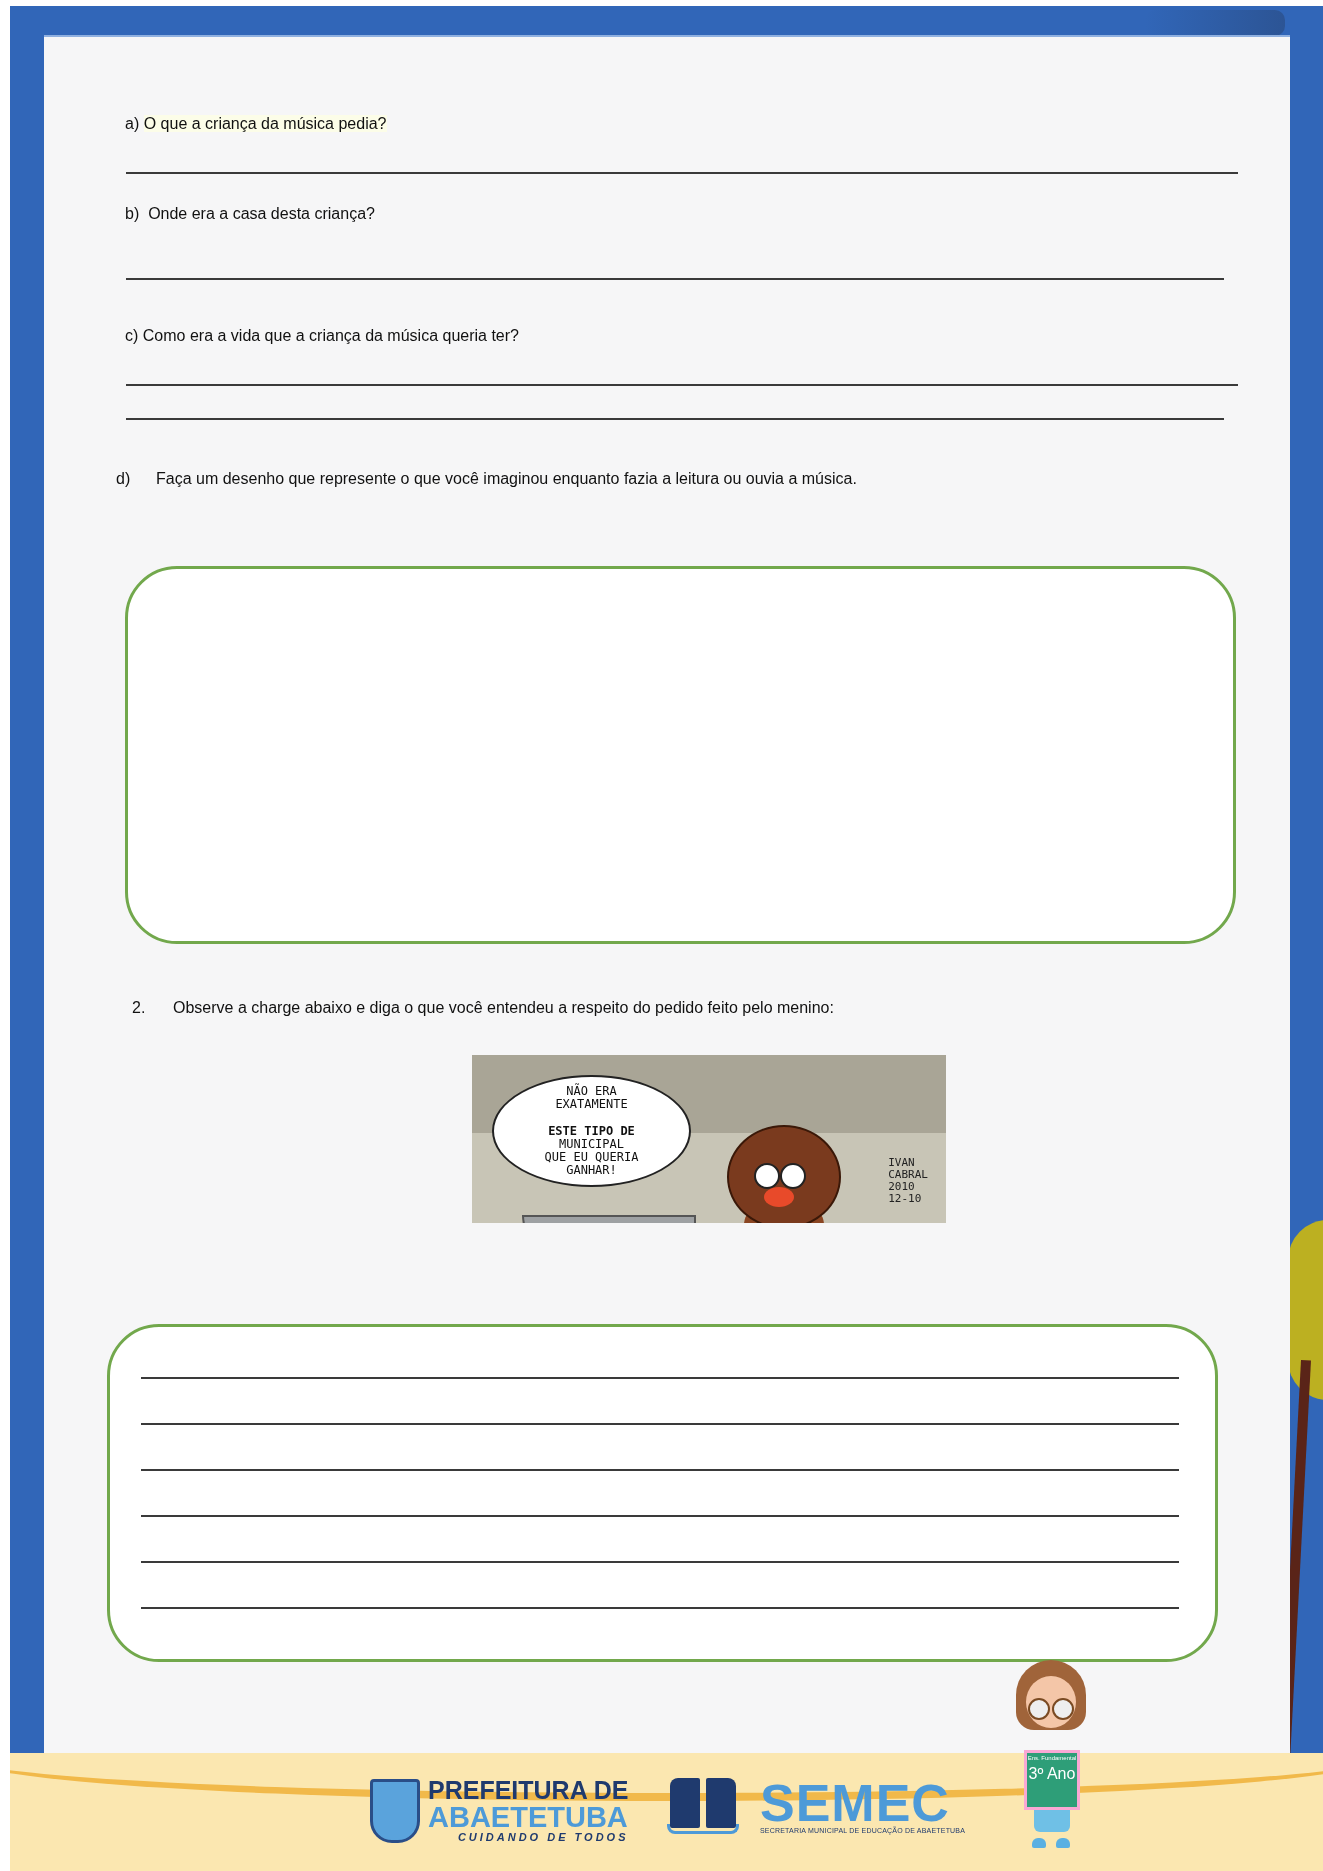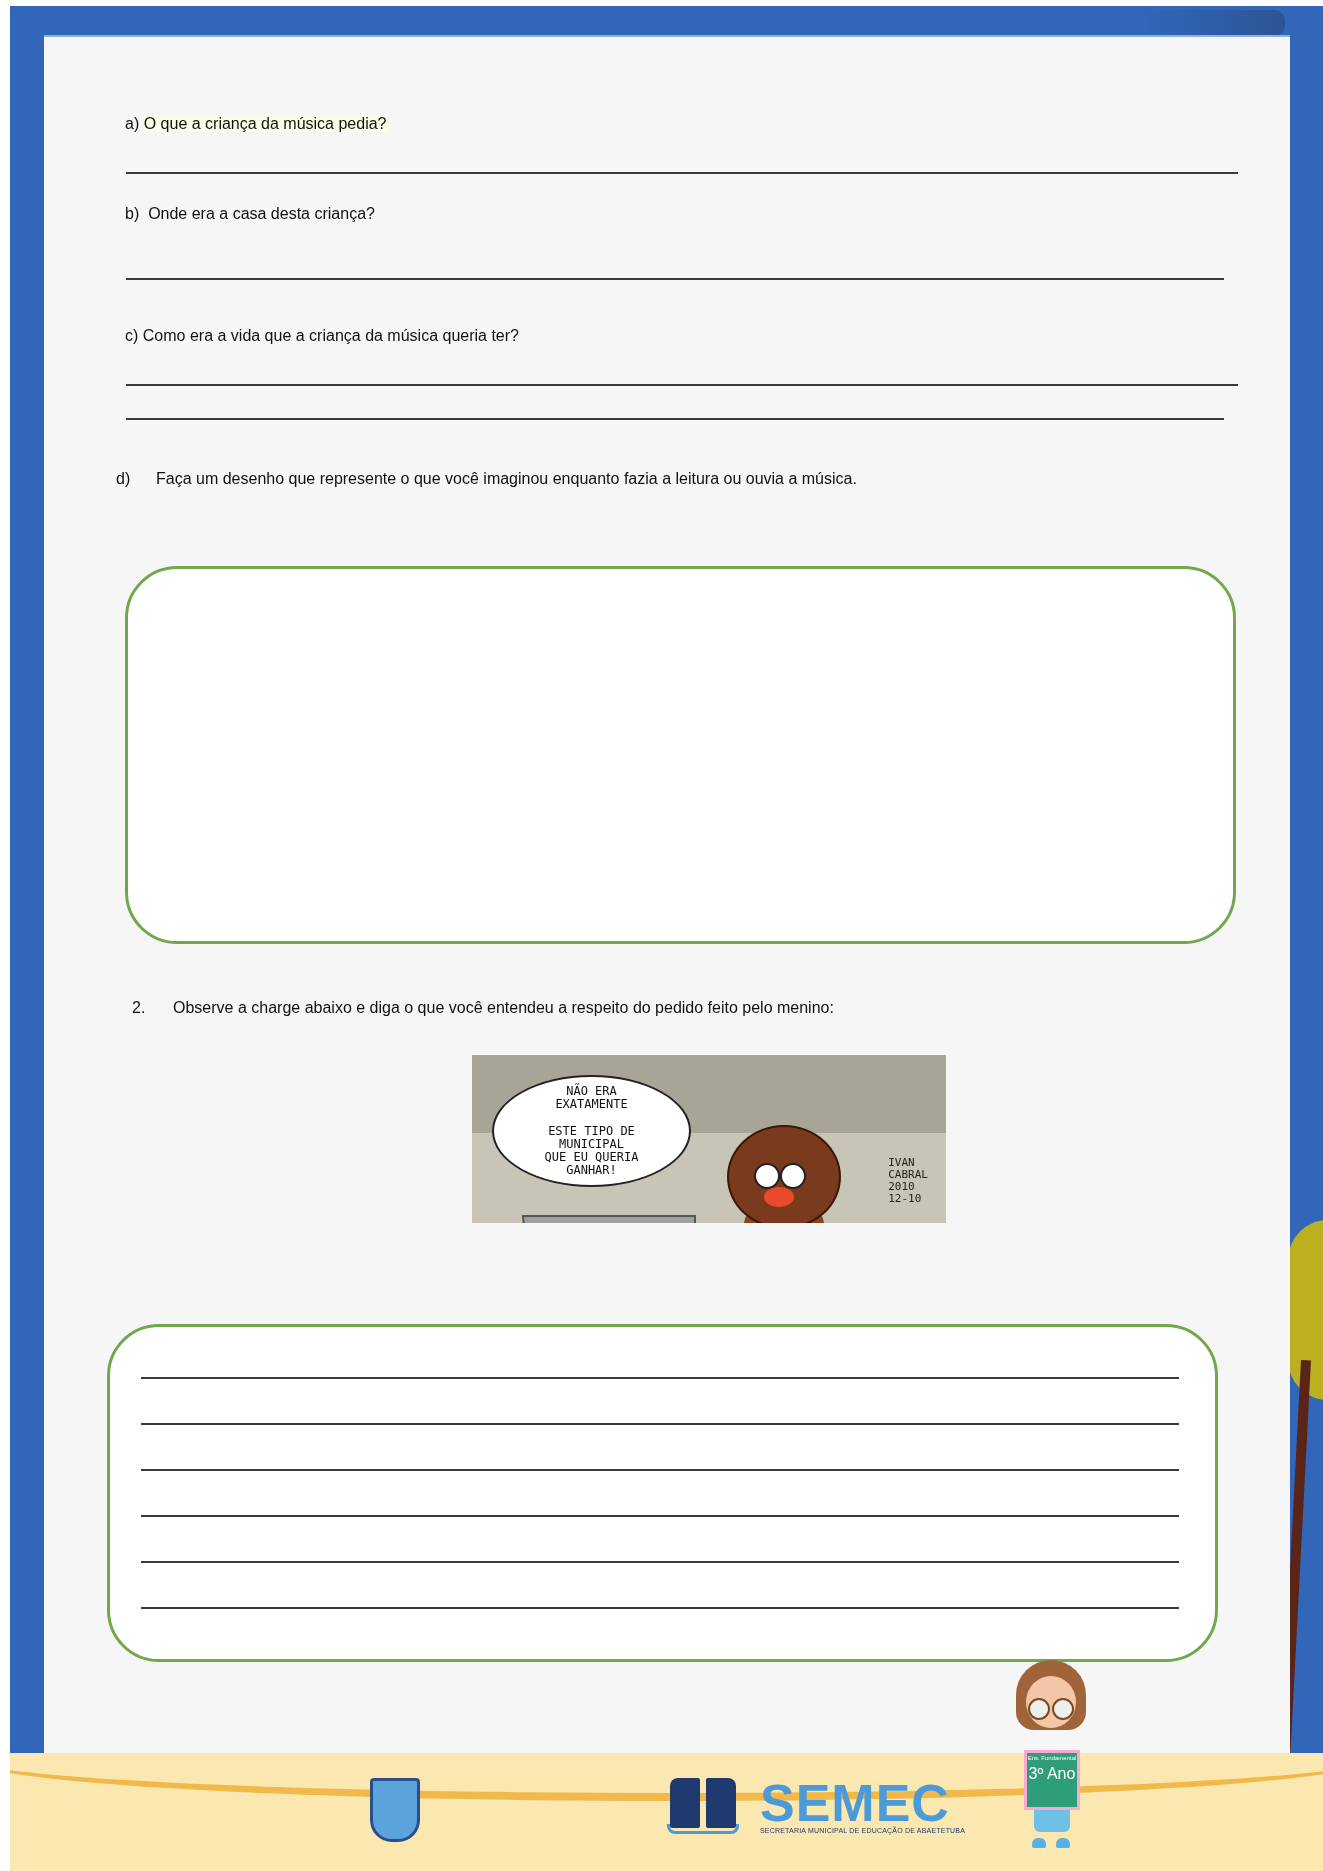--- a/index.html
+++ b/index.html
@@ -125,21 +125,21 @@
   <span style="width:41px; flex:none;">2.</span>
   <span>Observe a charge abaixo e diga o que você entendeu a respeito do pedido feito pelo menino:</span>
 </div>
 
 <div class="cartoon">
   <div class="wall"></div>
   <div class="ground"></div>
   <div class="bubble">
     <span>NÃO ERA</span>
     <span>EXATAMENTE</span>
-    <span style="font-weight:normal;margin-top:14px;">ESTE TIPO DE</span>
+    <span style="font-weight:bold;margin-top:14px;">ESTE TIPO DE</span>
     <span>MUNICIPAL</span>
     <span>QUE EU QUERIA</span>
     <span>GANHAR!</span>
   </div>
   <div class="barrow"></div>
   <div class="wheel"></div>
   <div class="boy-body"></div>
   <div class="boy-shorts"></div>
   <div class="boy-head"></div>
   <div class="eye" style="left:282px;"></div>
@@ -159,20 +159,25 @@
   <div class="line" style="left:31px; top:142px; width:1038px;"></div>
   <div class="line" style="left:31px; top:188px; width:1038px;"></div>
   <div class="line" style="left:31px; top:234px; width:1038px;"></div>
   <div class="line" style="left:31px; top:280px; width:1038px;"></div>
 </div>
 
 <div class="footer">
   <div class="footer-arc"></div>
   <div class="logo1">
     <div class="shield"></div>
+    <div class="logo1-text">
+      <span class="pref">PREFEITURA DE</span>
+      <span class="abae">ABAETETUBA</span>
+      <span class="cuid">CUIDANDO DE TODOS</span>
+    </div>
   </div>
   <div class="logo2">
     <div class="book">
       <div class="pg pl"></div>
         <div class="pg pr"></div>
         <div class="base"></div>
     </div>
     <div class="semec">
       <span class="semec-title">SEMEC</span>
       <span class="semec-sub">SECRETARIA MUNICIPAL DE EDUCAÇÃO DE ABAETETUBA</span>

